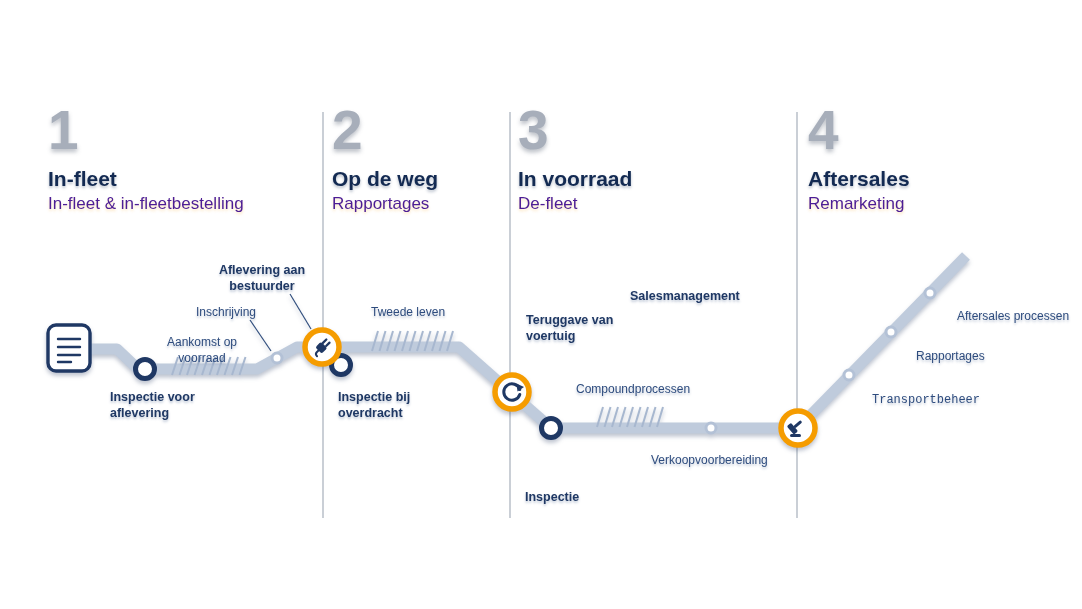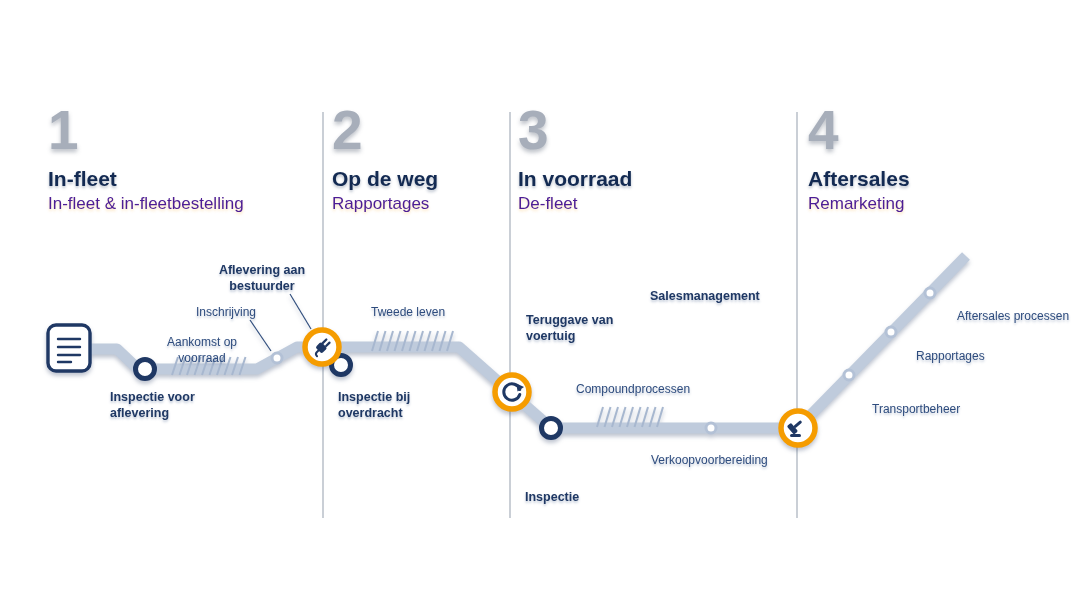--- a/index.html
+++ b/index.html
@@ -167,18 +167,18 @@
   <div class="lbl b" style="left:110px; top:389px; width:104px;">Inspectie voor aflevering</div>
   <div class="lbl c" style="left:152px; top:335px; width:100px;">Aankomst op voorraad</div>
   <div class="lbl nw" style="left:196px; top:305px;">Inschrijving</div>
   <div class="lbl b" style="left:338px; top:389px; width:90px;">Inspectie bij overdracht</div>
   <div class="lbl b c" style="left:214px; top:262px; width:96px;">Aflevering aan bestuurder</div>
   <div class="lbl nw" style="left:371px; top:305px;">Tweede leven</div>
   <div class="lbl b" style="left:526px; top:312px; width:104px;">Teruggave van voertuig</div>
   <div class="lbl b nw" style="left:525px; top:453px;margin-top:36px;">Inspectie</div>
   <div class="lbl nw" style="left:576px; top:382px;">Compoundprocessen</div>
   <div class="lbl nw" style="left:651px; top:453px;">Verkoopvoorbereiding</div>
-  <div class="lbl b nw" style="left:650px; top:288px;">Salesmanagement</div>
-  <div class="lbl nw" style="left:872px; top:402px;">Transportbeheer</div>
+  <div class="lbl b nw" style="left:630px; top:288px;">Salesmanagement</div>
+  <div class="lbl nw" style="left:872px; top:393px;font-family:Liberation Mono, monospace;">Transportbeheer</div>
   <div class="lbl nw" style="left:916px; top:349px;">Rapportages</div>
   <div class="lbl nw" style="left:957px; top:309px;">Aftersales processen</div>
 
 </div>
 
 </body></html>

